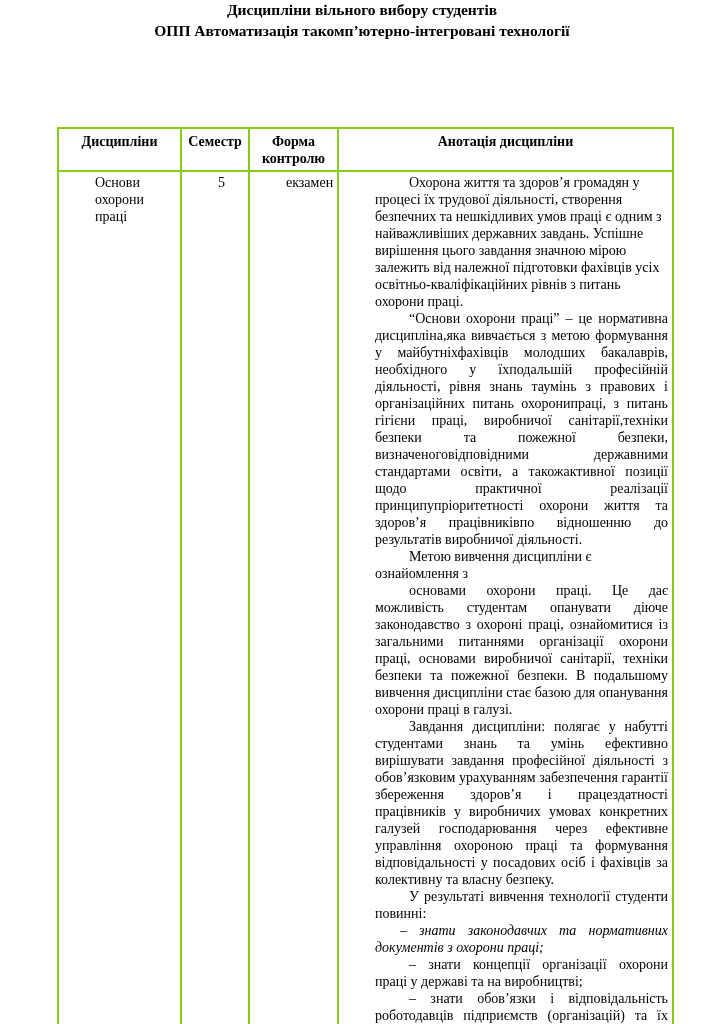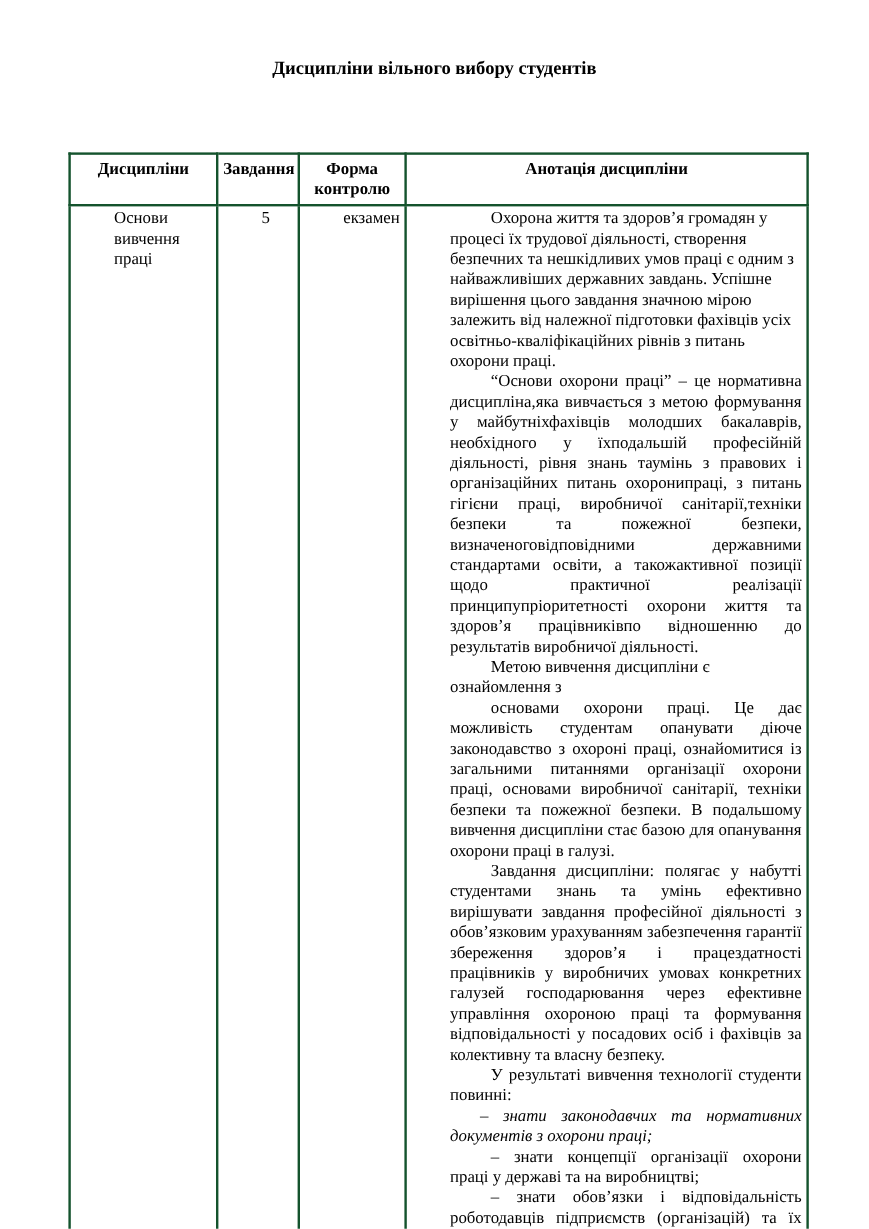--- a/index.html
+++ b/index.html
@@ -15,40 +15,39 @@
     position: relative;
     overflow: hidden;
   }
   .page {
     position: relative;
     width: 724px;
     height: 1024px;
     background: #ffffff;
   }
   .doc-title {
-    padding-top: 48px;
     text-align: center;
     font-weight: bold;
     font-size: 15.5px;
     line-height: 20.5px;
   }
   table.course-table {
     position: absolute;
     left: 57px;
     top: 127px;
     width: 615px;
     border-collapse: collapse;
     table-layout: fixed;
   }
   .course-table col.c1 { width: 123px; }
   .course-table col.c2 { width: 68px; }
   .course-table col.c3 { width: 89px; }
   .course-table col.c4 { width: 335px; }
   .course-table th, .course-table td {
-    border: 2px solid #14532d;
+    border: 2px solid #84cc16;
     vertical-align: top;
     font-size: 14px;
     padding: 2px 4px;
   }
   .course-table th {
     font-weight: bold;
     text-align: center;
     line-height: 17px;
     padding-top: 4px;
     padding-bottom: 3px;
@@ -71,42 +70,43 @@
   .para.block { margin-left: 9px; font-style: italic; }
   .para.block.ind { text-indent: 25px; }
 </style>
 </head>
 <body>
 
 <div class="page">
 
   <div class="doc-title">
     <div>Дисципліни вільного вибору студентів</div>
+    <div>ОПП Автоматизація такомп’ютерно-інтегровані технології</div>
   </div>
 
   <table class="course-table">
     <colgroup>
       <col class="c1">
         <col class="c2">
         <col class="c3">
         <col class="c4">
     </colgroup>
     <thead>
       <tr>
         <th>Дисципліни</th>
-        <th>Завдання</th>
+        <th>Семестр</th>
         <th>Форма контролю</th>
         <th>Анотація дисципліни</th>
       </tr>
     </thead>
     <tbody>
       <tr>
         <td class="cell-discipline">
           <span class="disc-line">Основи</span>
-          <span class="disc-line">вивчення праці</span>
+          <span class="disc-line">охорони праці</span>
         </td>
         <td class="cell-semester">5</td>
         <td class="cell-control">екзамен</td>
         <td class="annotation">
           <div>
               <p class="para al-left ind">Охорона життя та здоров’я громадян у процесі їх трудової діяльності, створення безпечних та нешкідливих умов праці є одним з найважливіших державних завдань. Успішне вирішення цього завдання значною мірою залежить від належної підготовки фахівців усіх освітньо-кваліфікаційних рівнів з питань охорони праці.</p>
               <p class="para al-justify ind">“Основи охорони праці” – це нормативна дисципліна,яка вивчається з метою формування у майбутніхфахівців молодших бакалаврів, необхідного у їхподальшій професійній діяльності, рівня знань таумінь з правових і організаційних питань охоронипраці, з питань гігієни праці, виробничої санітарії,техніки безпеки та пожежної безпеки, визначеноговідповідними державними стандартами освіти, а такожактивної позиції щодо практичної реалізації принципупріоритетності охорони життя та здоров’я працівниківпо відношенню до результатів виробничої діяльності.</p>
               <p class="para al-left ind">Метою вивчення дисципліни є ознайомлення з</p>
               <p class="para al-justify ind">основами охорони праці. Це дає можливість студентам опанувати діюче законодавство з охороні праці, ознайомитися із загальними питаннями організації охорони праці, основами виробничої санітарії, техніки безпеки та пожежної безпеки. В подальшому вивчення дисципліни стає базою для опанування охорони праці в галузі.</p>
               <p class="para al-justify ind">Завдання дисципліни: полягає у набутті студентами знань та умінь ефективно вирішувати завдання професійної діяльності з обов’язковим урахуванням забезпечення гарантії збереження здоров’я і працездатності працівників у виробничих умовах конкретних галузей господарювання через ефективне управління охороною праці та формування відповідальності у посадових осіб і фахівців за колективну та власну безпеку.</p>

